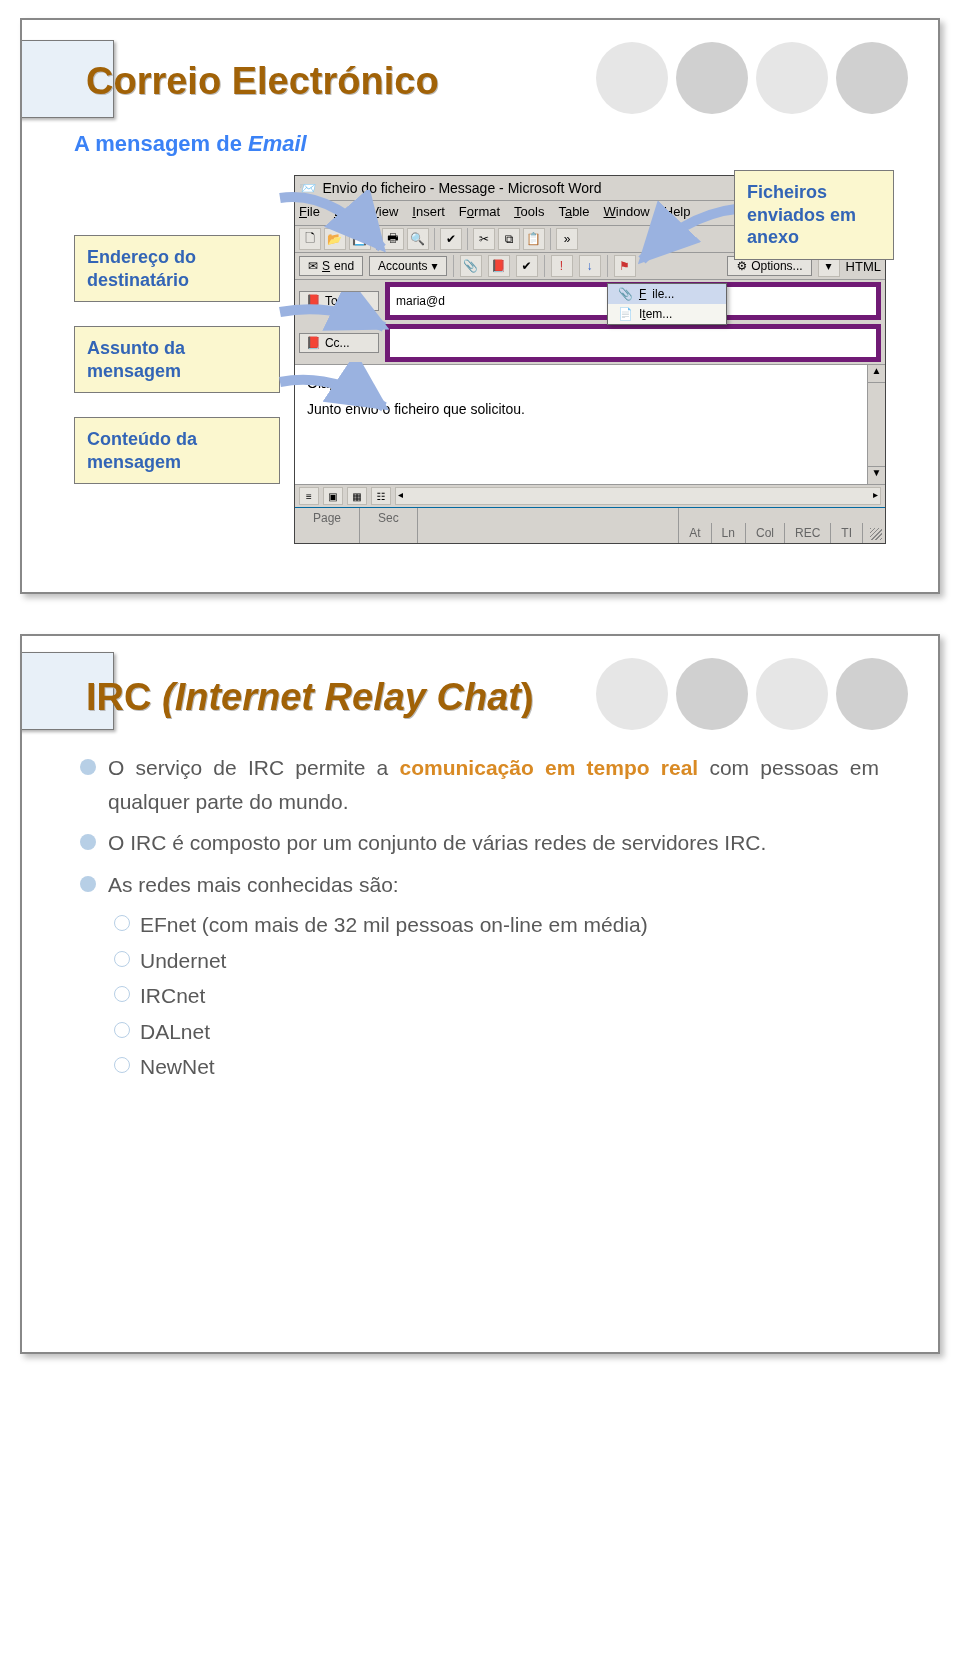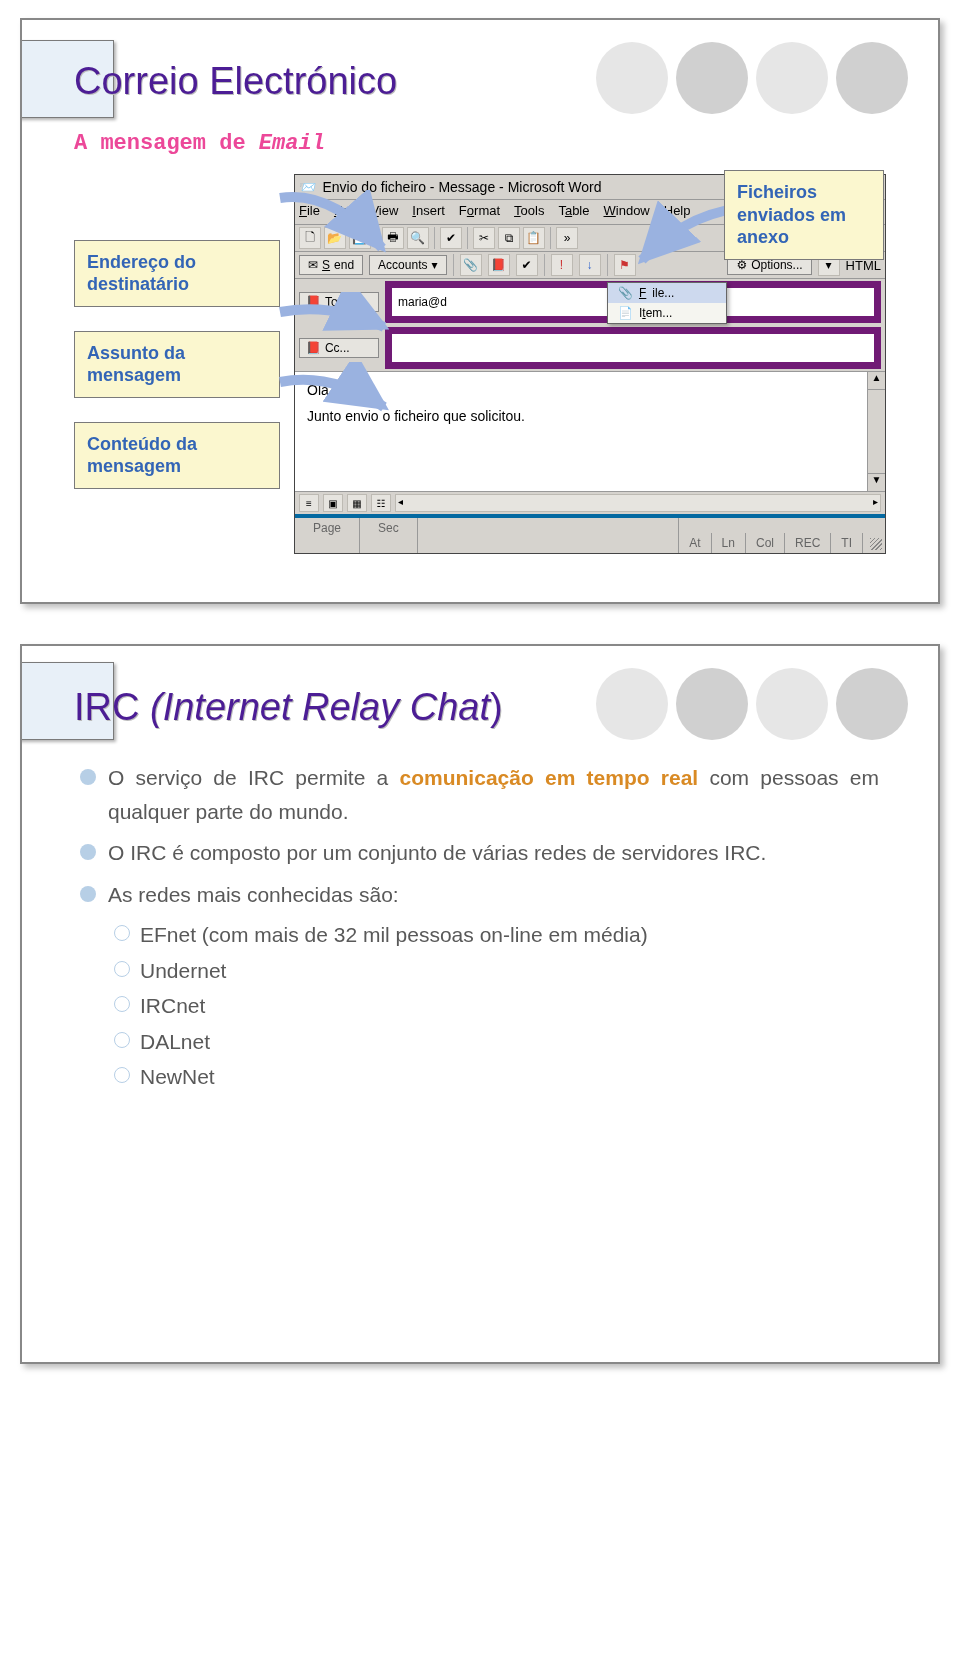--- a/index.html
+++ b/index.html
@@ -28,28 +28,28 @@
   }
   .circles .c {
     width: 72px; height: 72px; border-radius: 50%;
   }
   .c1 { background: #e6e6e6; }
   .c2 { background: #d0d0d0; }
   .c3 { background: #e6e6e6; }
   .c4 { background: #d0d0d0; }
   .slide h1 {
     font-size: 38px;
-    font-weight: 400;
-    color: #4c1d95;
-    margin: 0 0 28px 0;
+    font-weight: 700;
+    color: #a16207;
+    margin: 0 0 28px 12px;
     text-shadow: 1px 1px 0 #bbb;
     position: relative;
     z-index: 2;
   }
-  .slide h2.sub { color:#ec4899; font-size:22px; font-weight:700; margin:10px 0 18px 0; font-style: normal; font-family: Liberation Mono, monospace; }
+  .slide h2.sub { color:#3b82f6; font-size:22px; font-weight:700; margin:10px 0 18px 0; font-style: normal; }
   .slide h2.sub em { font-style: italic; }
   .thumb {
     position: absolute;
     top: 20px; left: -28px;
     width: 120px; height: 78px;
     background: #e8f0f8;
     border: 1px solid #7a7a7a;
     box-shadow: 2px 2px 3px rgba(0,0,0,0.3);
   }
   .thumb.t2 { top:16px; }
@@ -119,41 +119,41 @@
   }
   .sendrow .opt { margin-left:auto; display:flex; gap:6px; align-items:center;}
   .fieldrow {
     display:flex; align-items:center; gap:6px; padding:2px 4px;
   }
   .fieldrow .lbl {
     width:80px; display:flex; align-items:center; gap:4px;
     border:1px solid #8a8a8a; background:#e6e4df; padding:2px 6px; font-size:12px;
   }
   .fieldrow .inp {
-    flex:1; border:7px solid #701a75; background:#fff; padding:14px 6px; font-size:12px; height:14px; display:flex; align-items:center;
+    flex:1; border:5px solid #701a75; background:#fff; padding:14px 6px; font-size:12px; height:14px; display:flex; align-items:center;
   }
   .attach-menu {
     position:absolute; top:107px; left:312px;
     border:1px solid #666; background:#f5f5f0; font-size:12px;
     box-shadow:2px 2px 4px rgba(0,0,0,0.3); z-index:5;
     width:120px;
   }
   .attach-menu .mi { padding:3px 10px; display:flex; align-items:center; gap:6px; }
   .attach-menu .mi.hover { background:#cdd9ee; }
   .bodyarea {
     background:#fff; border-top:1px solid #999; min-height:120px; padding:10px 12px; font-size:14px;
     position:relative;
   }
   .bodyarea .scroll { position:absolute; right:0; top:0; bottom:0; width:18px; background:#d6d3ce; border-left:1px solid #999;}
   .bodyarea .scroll .arrup, .bodyarea .scroll .arrdn { height:18px; text-align:center; font-size:10px; border-bottom:1px solid #999;}
   .bodyarea .scroll .arrdn { position:absolute; bottom:0; left:0; right:0; border-top:1px solid #999; border-bottom:none; }
   .rulerbar { display:flex; align-items:center; gap:4px; padding:2px 4px; border-top:1px solid #999; background:#d6d3ce;}
   .rulerbar .rb { width:20px; height:18px; border:1px solid #bdbab3; background:#e6e4df; font-size:10px; display:flex; align-items:center; justify-content:center;}
   .statusbar {
-    display:flex; gap:0; border-top:4px solid #0369a1; background:#d6d3ce; font-size:12px;
+    display:flex; gap:0; border-top:1px solid #0369a1; background:#d6d3ce; font-size:12px;
   }
   .statusbar .cell { border-right:1px solid #999; padding:3px 18px; color:#666; flex:0 0 auto;}
   .statusbar .cell.short { padding:3px 10px;margin-top:15px; }
   .statusbar .grip { margin-left:auto; width:22px; position:relative; }
   .statusbar .grip::after{ content:""; position:absolute; right:3px; bottom:3px; width:12px; height:12px; background:
      repeating-linear-gradient(135deg,#888 0 1px,transparent 1px 3px);}
 
   
   .slide2 h1 { font-style: italic; }
   .slide2 h1 .ns { font-style: normal; }
@@ -290,21 +290,21 @@
         <div class="cell short">At</div>
         <div class="cell short">Ln</div>
         <div class="cell short">Col</div>
         <div class="cell short">REC</div>
         <div class="cell short">TI</div>
         <div class="grip"></div>
       </div>
     </div>
   </div>
 
-  <div class="callout" style="position:absolute; top:150px; right:54px; width:160px; z-index:6;">Ficheiros enviados em anexo</div>
+  <div class="callout" style="position:absolute; top:150px; right:44px; width:160px; z-index:6;">Ficheiros enviados em anexo</div>
 
   <svg class="arrow-svg" style="top:170px; left:250px;" width="120" height="120">
     <defs>
         <marker id="ah1" viewBox="0 0 10 10" refX="9" refY="5" markerWidth="6" markerHeight="6" orient="auto">
           <path d="M0 0 L10 5 L0 10 z" fill="#9ab2e0"></path>
         </marker>
       </defs>
     <path d="M8 8 Q60 0 110 58" stroke="#9ab2e0" stroke-width="10" fill="none" marker-end="url(#ah1)"></path>
   </svg>
   <svg class="arrow-svg" style="top:272px; left:250px;" width="120" height="60">

